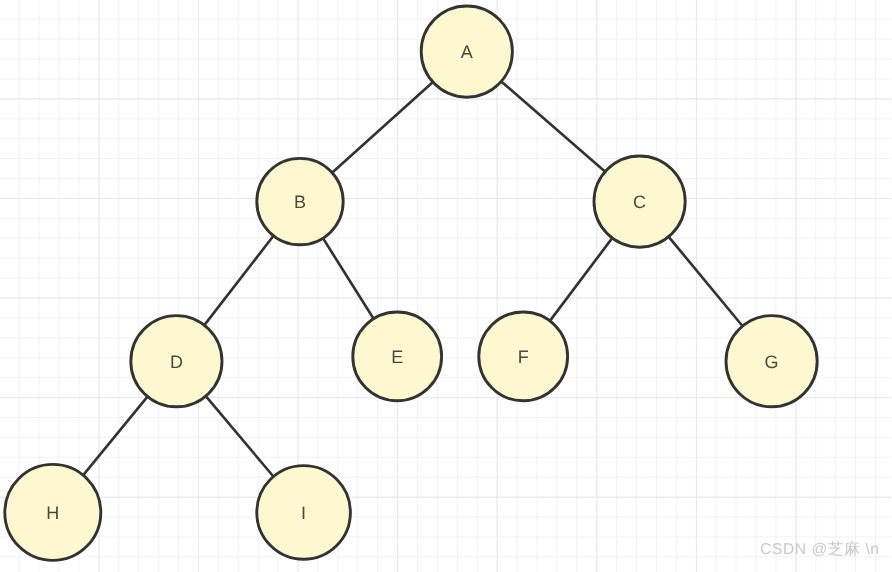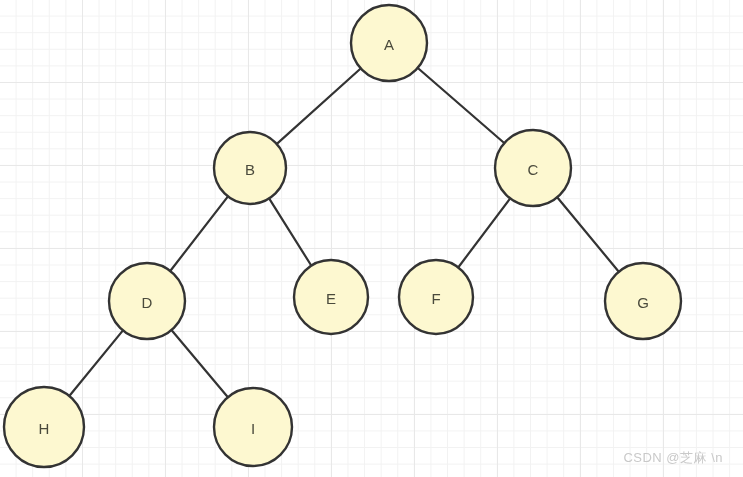--- a/index.html
+++ b/index.html
@@ -50,21 +50,21 @@
   .node-label {
     fill: #4a4a3c;
     font-family: "Liberation Sans", sans-serif;
     font-size: 15px;
     text-anchor: middle;
     dominant-baseline: central;
     user-select: none;
   }
   .watermark {
     position: absolute;
-    right: 20px;
+    right: 10px;
     bottom: 10px;
     color: #c9c9c9;
     font-family: "Liberation Sans", sans-serif;
     font-size: 13px;
     letter-spacing: 0.5px;
     white-space: nowrap;
   }
 </style>
 </head>
 <body>

